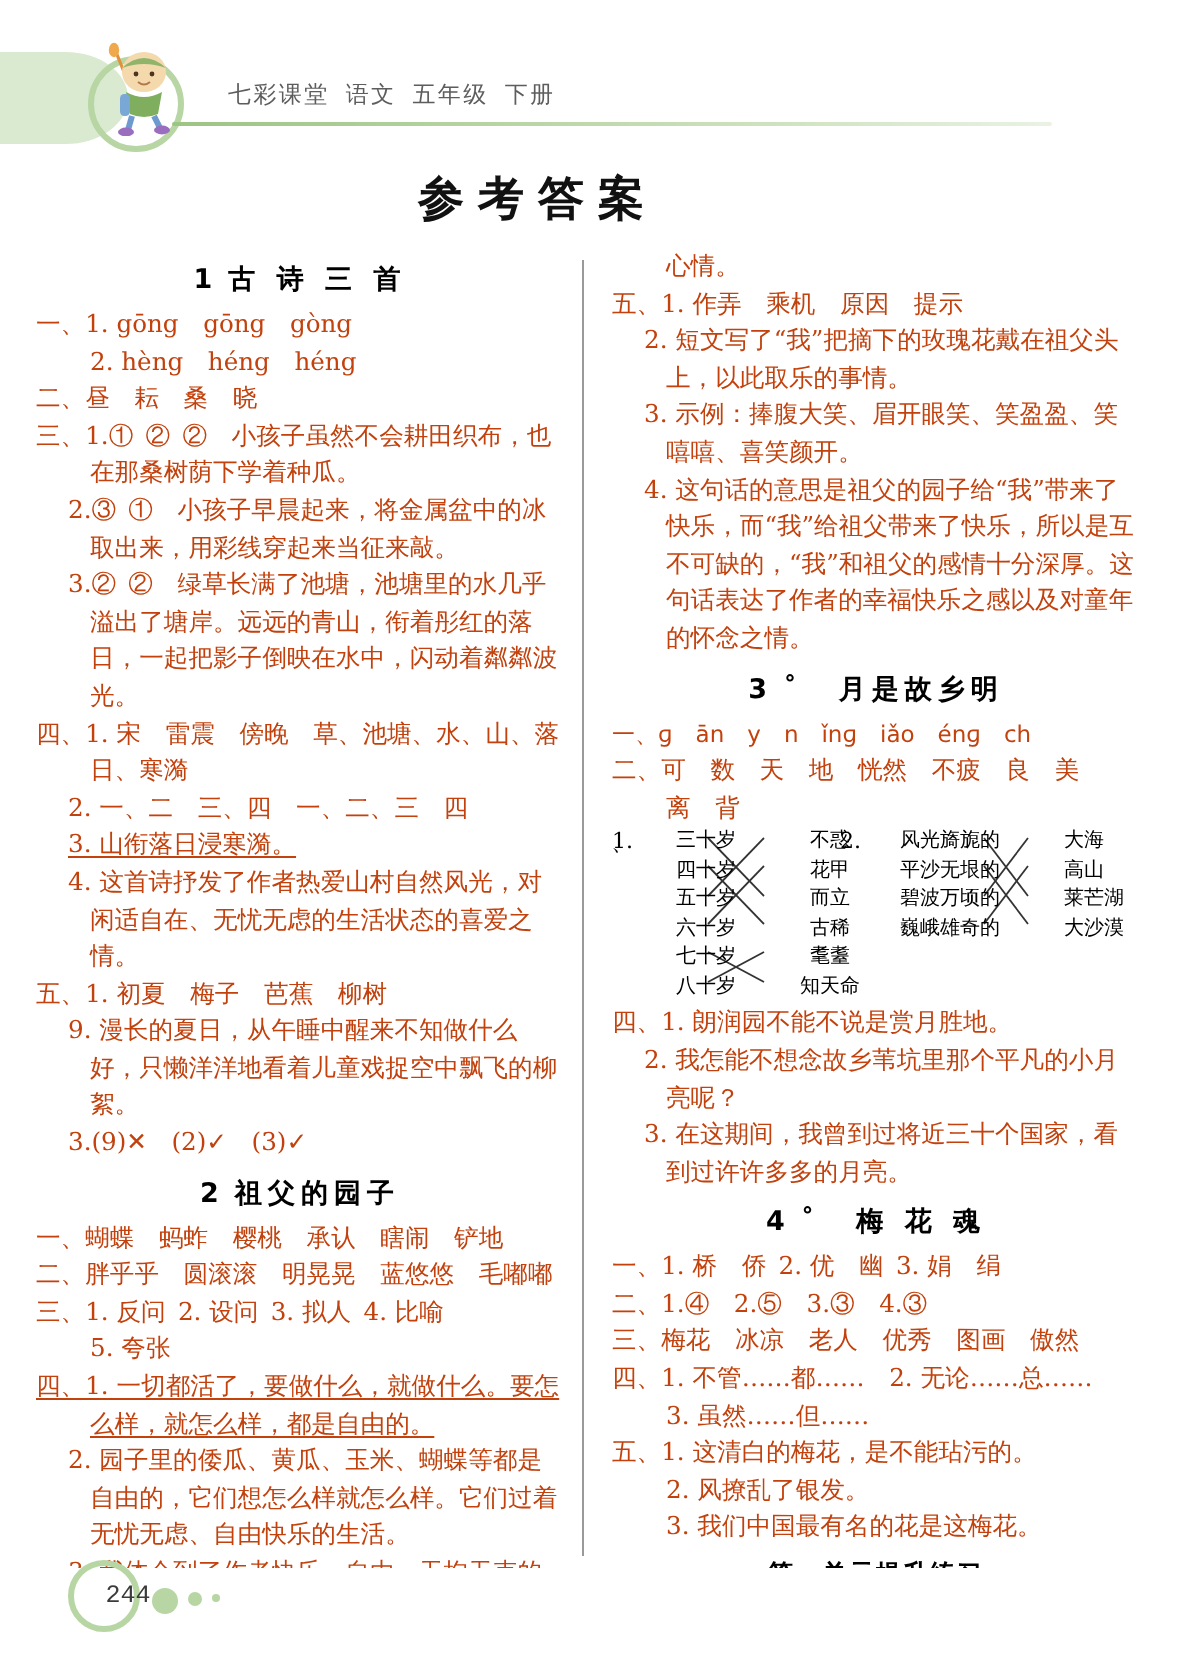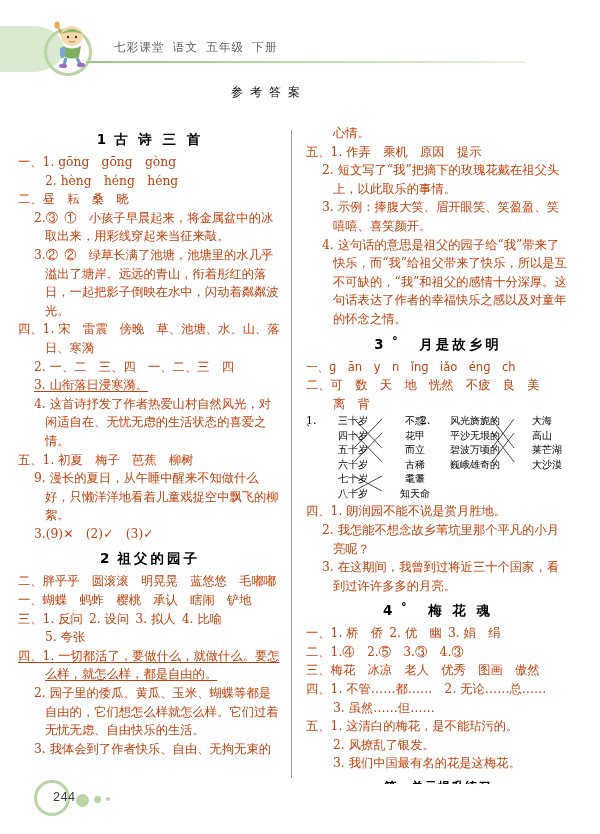--- a/index.html
+++ b/index.html
@@ -73,22 +73,22 @@
   }
   .hdr-text .gap { display: inline-block; width: 8px; }
 
   
   .page-title {
     position: absolute;
     top: 84px;
     left: 0;
     width: 538px;
     text-align: center;
-    font-size: 12px;
-    font-weight: normal;
+    font-size: 23px;
+    font-weight: bold;
     letter-spacing: 7px;
     color: #111;
     font-family: "DejaVu Sans", "Liberation Sans", sans-serif;
   }
 
   
   .columns {
     position: absolute;
     top: 124px;
     left: 0;
@@ -259,36 +259,37 @@
 
     <div class="col col-left">
 
       <div class="sec-title">
         <span class="num">1</span><span>古 诗 三 首</span>
       </div>
 
       <div class="line wrap hang">一、1. gōng gōng gòng</div>
       <div class="line wrap ind2">2. hèng héng héng</div>
       <div class="line wrap hang">二、昼 耘 桑 晓</div>
+      <div class="line wrap hang">三、1.① ② ② 小孩子虽然不会耕田织布，也在那桑树荫下学着种瓜。</div>
       <div class="line wrap hang2">2.③ ① 小孩子早晨起来，将金属盆中的冰取出来，用彩线穿起来当征来敲。</div>
       <div class="line wrap hang2">3.② ② 绿草长满了池塘，池塘里的水几乎溢出了塘岸。远远的青山，衔着彤红的落日，一起把影子倒映在水中，闪动着粼粼波光。</div>
       <div class="line wrap hang">四、1. 宋 雷震 傍晚 草、池塘、水、山、落日、寒漪</div>
       <div class="line wrap hang2">2. 一、二 三、四 一、二、三 四</div>
       <div class="line wrap hang2 u">3. 山衔落日浸寒漪。</div>
       <div class="line wrap hang2">4. 这首诗抒发了作者热爱山村自然风光，对闲适自在、无忧无虑的生活状态的喜爱之情。</div>
       <div class="line wrap hang">五、1. 初夏 梅子 芭蕉 柳树</div>
       <div class="line wrap hang2">9. 漫长的夏日，从午睡中醒来不知做什么好，只懒洋洋地看着儿童戏捉空中飘飞的柳絮。</div>
       <div class="line wrap hang2">3.(9)✕ (2)✓ (3)✓</div>
 
       <div class="sec-title">
         <span class="num">2</span><span>祖父的园子</span>
       </div>
 
+      <div class="line wrap hang">一、蝴蝶 蚂蚱 樱桃 承认 瞎闹 铲地</div>
       <div class="line wrap hang">二、胖乎乎 圆滚滚 明晃晃 蓝悠悠 毛嘟嘟</div>
-      <div class="line wrap hang">一、蝴蝶 蚂蚱 樱桃 承认 瞎闹 铲地</div>
       <div class="line wrap hang">三、1. 反问 2. 设问 3. 拟人 4. 比喻</div>
       <div class="line wrap ind2">5. 夸张</div>
       <div class="line wrap hang u">四、1. 一切都活了，要做什么，就做什么。要怎么样，就怎么样，都是自由的。</div>
       <div class="line wrap hang2">2. 园子里的倭瓜、黄瓜、玉米、蝴蝶等都是自由的，它们想怎么样就怎么样。它们过着无忧无虑、自由快乐的生活。</div>
       <div class="line wrap hang2">3. 我体会到了作者快乐、自由、无拘无束的</div>
     </div>
 
     <div class="col col-right">
 
       <div class="line wrap ind2">心情。</div>

